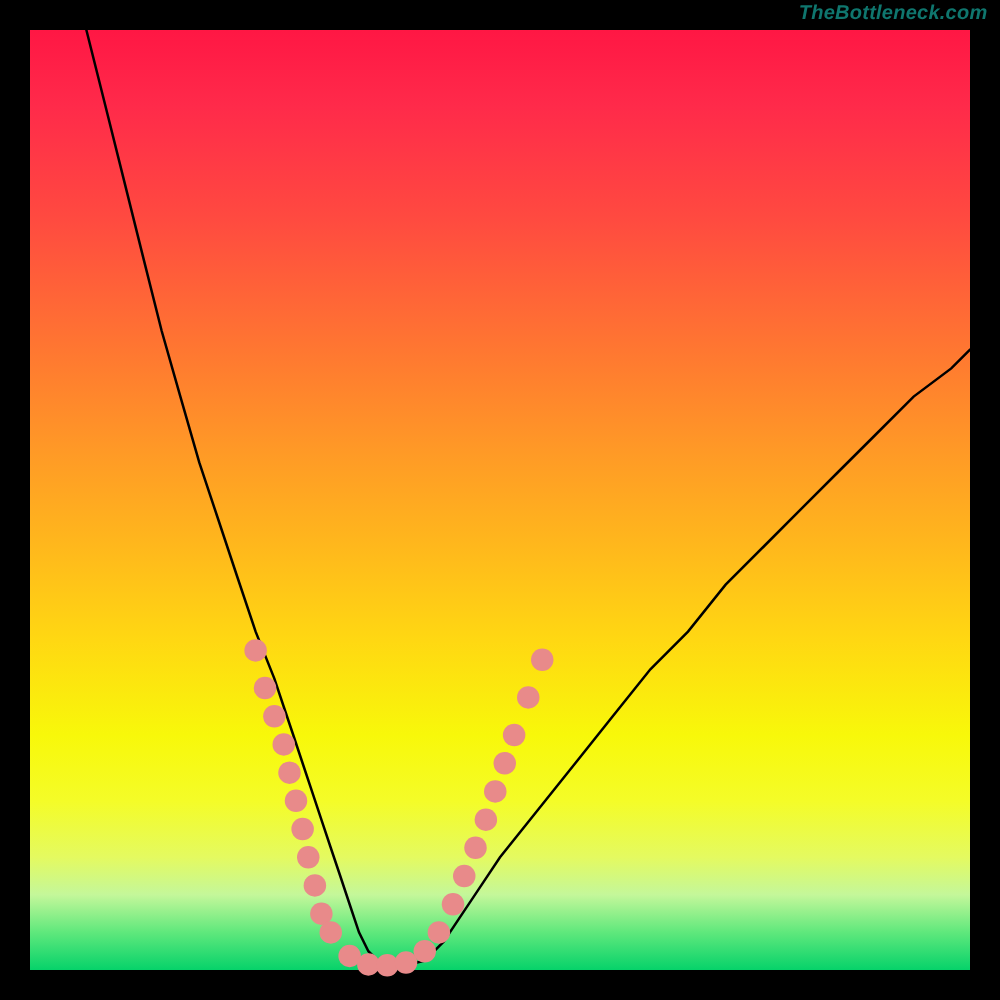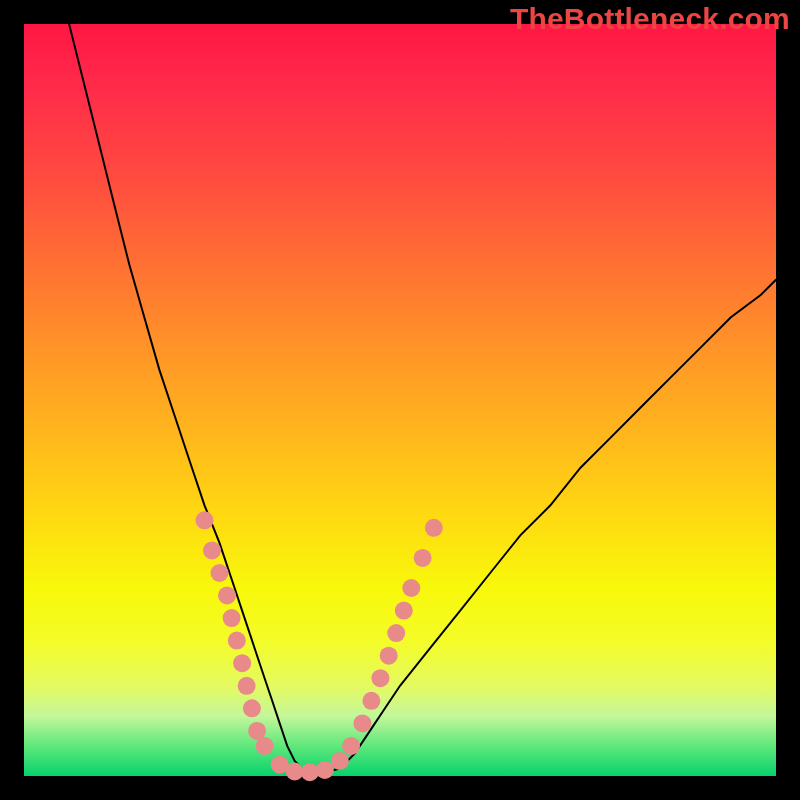--- a/index.html
+++ b/index.html
@@ -38,24 +38,25 @@
     left: 24px;
     top: 24px;
     width: 752px;
     height: 752px;
     overflow: visible;
   }
   .watermark {
     position: absolute;
     top: 2px;
     right: 10px;
-    font-size: 30px;
+    font-size: 16px;
     font-weight: bold;
-    color: #ef4444;
+    color: #0f766e;
     letter-spacing: 0.2px;
+    font-style: italic;
   }
 </style>
 </head>
 <body>
 
 <div class="frame"></div>
 
 <svg viewBox="0 0 752 752">
   <g id="curve-layer">
       <path d="M45.1 0.0 L60.2 60.2 L75.2 120.3 L90.2 180.5 L105.3 240.6 L120.3 293.3 L135.4 345.9 L150.4 391.0 L165.4 436.2 L180.5 481.3 L195.5 518.9 L203.0 541.4 L210.6 564.0 L218.1 586.6 L225.6 609.1 L233.1 631.7 L240.6 654.2 L248.2 676.8 L255.7 699.4 L263.2 721.9 L270.7 737.0 L278.2 744.5 L285.8 748.2 L300.8 748.2 L315.8 744.5 L330.9 729.4 L345.9 706.9 L361.0 684.3 L376.0 661.8 L406.1 624.2 L436.2 586.6 L466.2 549.0 L496.3 511.4 L526.4 481.3 L556.5 443.7 L586.6 413.6 L616.6 383.5 L646.7 353.4 L676.8 323.4 L706.9 293.3 L737.0 270.7 L752.0 255.7" fill="none" stroke="#000000" stroke-width="2" stroke-linecap="round"></path>

